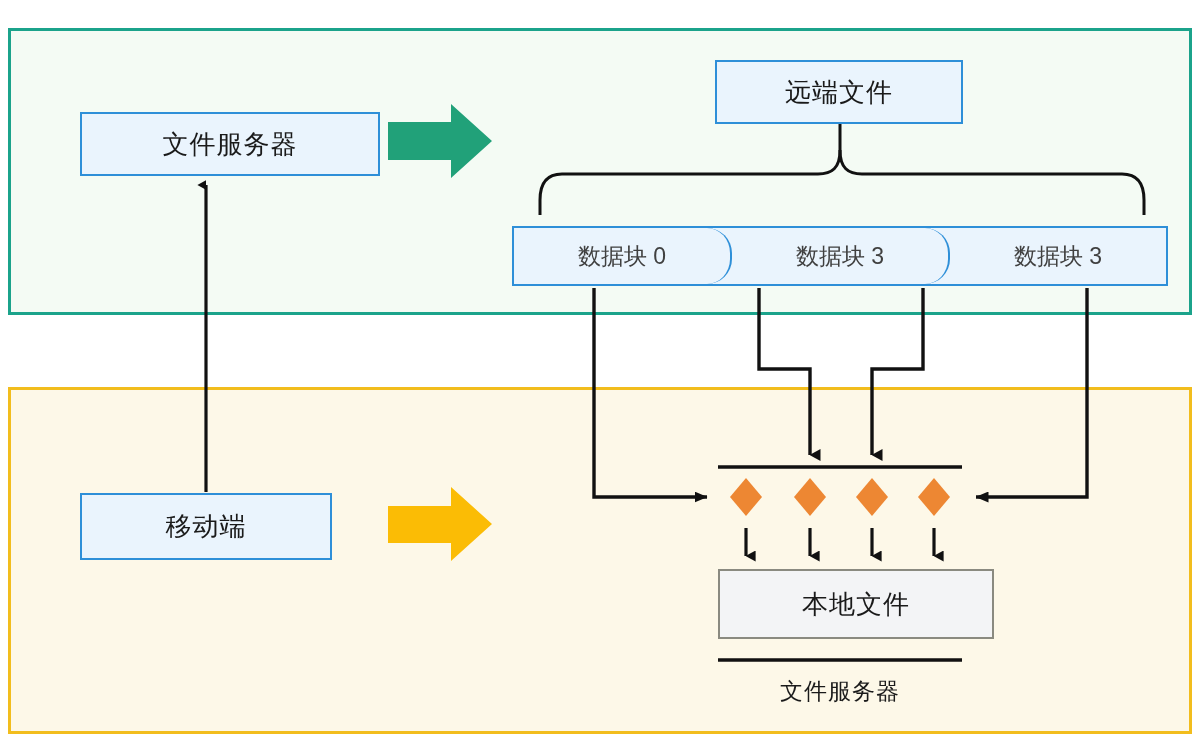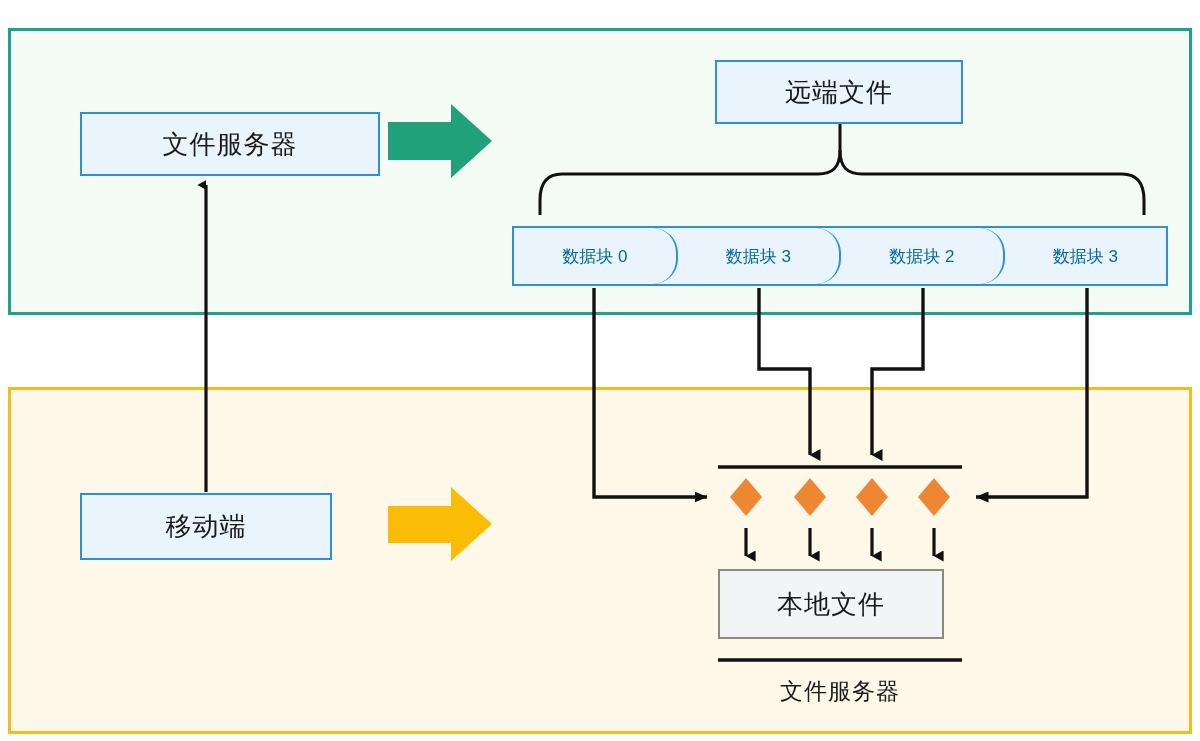--- a/index.html
+++ b/index.html
@@ -82,35 +82,35 @@
     display: flex;
     box-sizing: border-box;
     border: 2px solid #2e8fd8;
     background: #eaf4fd;
   }
   .block-cell {
     flex: 1 1 0;
     display: flex;
     align-items: center;
     justify-content: center;
-    font-size: 17px;
-    color: #0369a1;
+    font-size: 23px;
+    color: #404040;
     border-right: 2px solid #2e8fd8;
     box-sizing: border-box;
     white-space: nowrap;
     border-radius: 25px;
   }
   .block-cell:last-child {
     border-right: none;
   }
   .node-localfile {
     position: absolute;
     left: 718px;
     top: 569px;
-    width: 226px;
+    width: 276px;
     height: 70px;
     box-sizing: border-box;
     display: flex;
     align-items: center;
     justify-content: center;
     background: #f3f4f6;
     border: 2px solid #8a8a80;
     font-size: 26px;
     color: #1a1a1a;
     letter-spacing: 1px;
@@ -207,21 +207,20 @@
 
   <div class="node node-fileserver">文件服务器</div>
 
   <div class="node node-remotefile">远端文件</div>
 
   <div class="node node-mobile">移动端</div>
 
   <div class="blocks-row">
     <div class="block-cell">数据块 0</div>
     <div class="block-cell">数据块 3</div>
-    <div class="block-cell">数据块 2</div>
     <div class="block-cell">数据块 3</div>
   </div>
 
   <div class="node-localfile">本地文件</div>
 
   <div class="caption-parallel">文件服务器</div>
 
 </div>
 
 </body></html>

